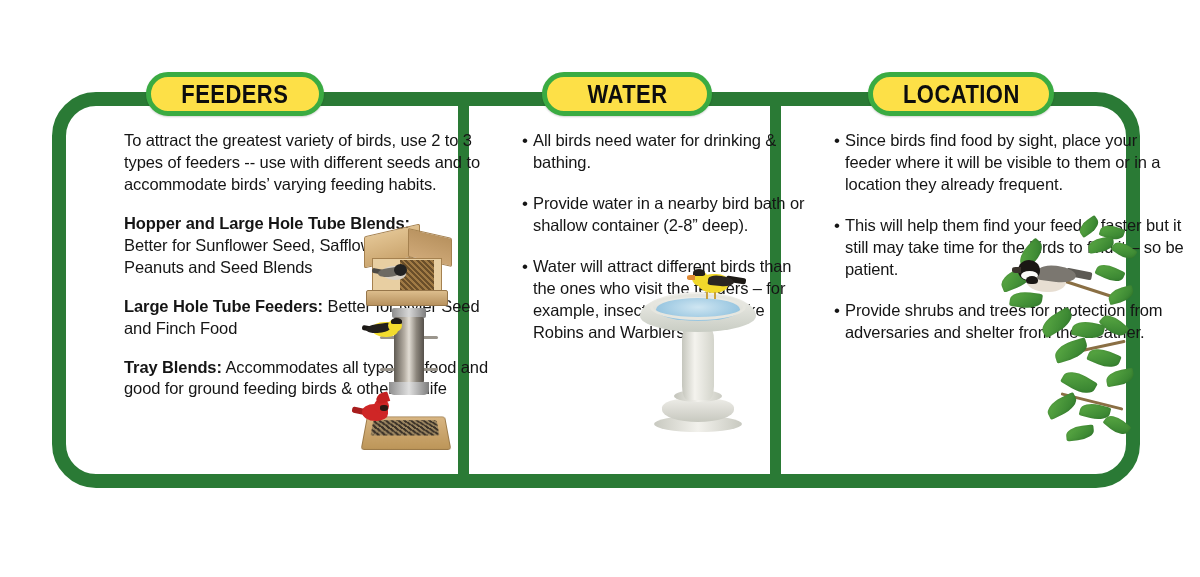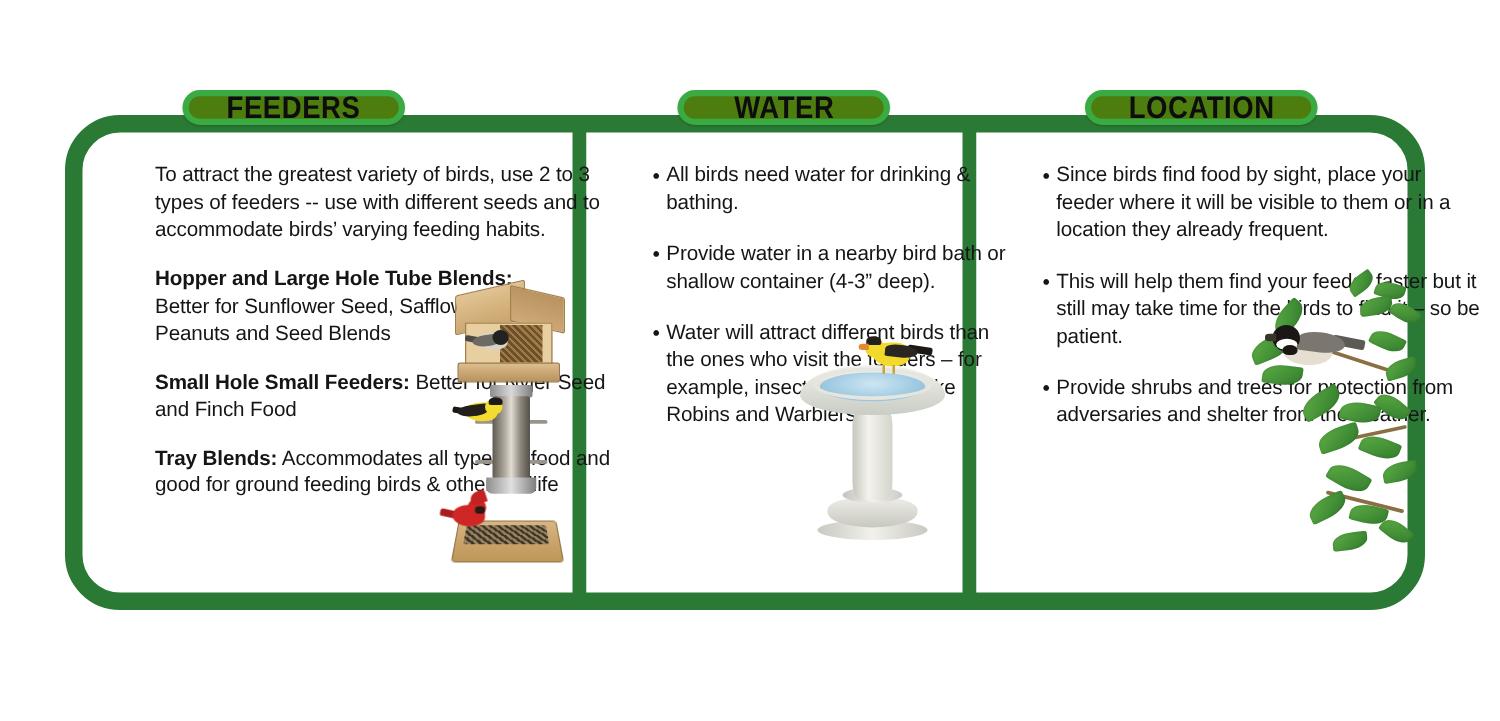--- a/index.html
+++ b/index.html
@@ -29,23 +29,23 @@
     background:#2a7a35;
     height:390px;
   }
   .divider.d1{left:458px;}
   .divider.d2{left:770px;}
 
   
   .badge{
     position:absolute;
     top:72px;
-    height:28px;
+    height:44px;
     border:5px solid #3aab42;
-    background:#4d7c0f;
+    background:#fde047;
     border-radius:24px;
     display:flex;align-items:center;justify-content:center;
     box-sizing:border-box;
     z-index:5;
     box-shadow:0 1px 2px rgba(0,0,0,.18);
   }
   .badge span{
     font-family:"Liberation Sans","DejaVu Sans",sans-serif;
     font-weight:bold;
     font-size:25px;
@@ -247,40 +247,40 @@
   <div class="col col1">
     <div class="txt">
       <p class="para">To attract the greatest variety of birds, use 2 to 3 types of feeders -- use with different seeds and to accommodate birds’ varying feeding habits.</p>
 
       <p class="para">
         <b>Hopper and Large Hole Tube Blends:</b><br>
         <span>Better for Sunflower Seed, Safflower seed, Peanuts and Seed Blends</span>
       </p>
 
       <p class="para">
-        <b>Small Hole Small Feeders:</b>
+        <b>Large Hole Tube Feeders:</b>
         <span>Better for Nyjer Seed and Finch Food</span>
       </p>
 
       <p class="para">
         <b>Tray Blends:</b>
         <span>Accommodates all types of food and good for ground feeding birds &amp; other wildlife</span>
       </p>
     </div>
   </div>
 
   <div class="col col2">
     <div class="txt">
       <div class="bullet">
         <div class="dot">•</div>
         <div class="btext">All birds need water for drinking &amp; bathing.</div>
       </div>
       <div class="bullet">
         <div class="dot">•</div>
-        <div class="btext">Provide water in a nearby bird bath or shallow container (4-3” deep).</div>
+        <div class="btext">Provide water in a nearby bird bath or shallow container (2-8” deep).</div>
       </div>
       <div class="bullet">
         <div class="dot">•</div>
         <div class="btext narrow">Water will attract different birds than the ones who visit the feeders – for example, insect-eating birds like Robins and Warblers.</div>
       </div>
     </div>
   </div>
 
   <div class="col col3">
     <div class="txt">

